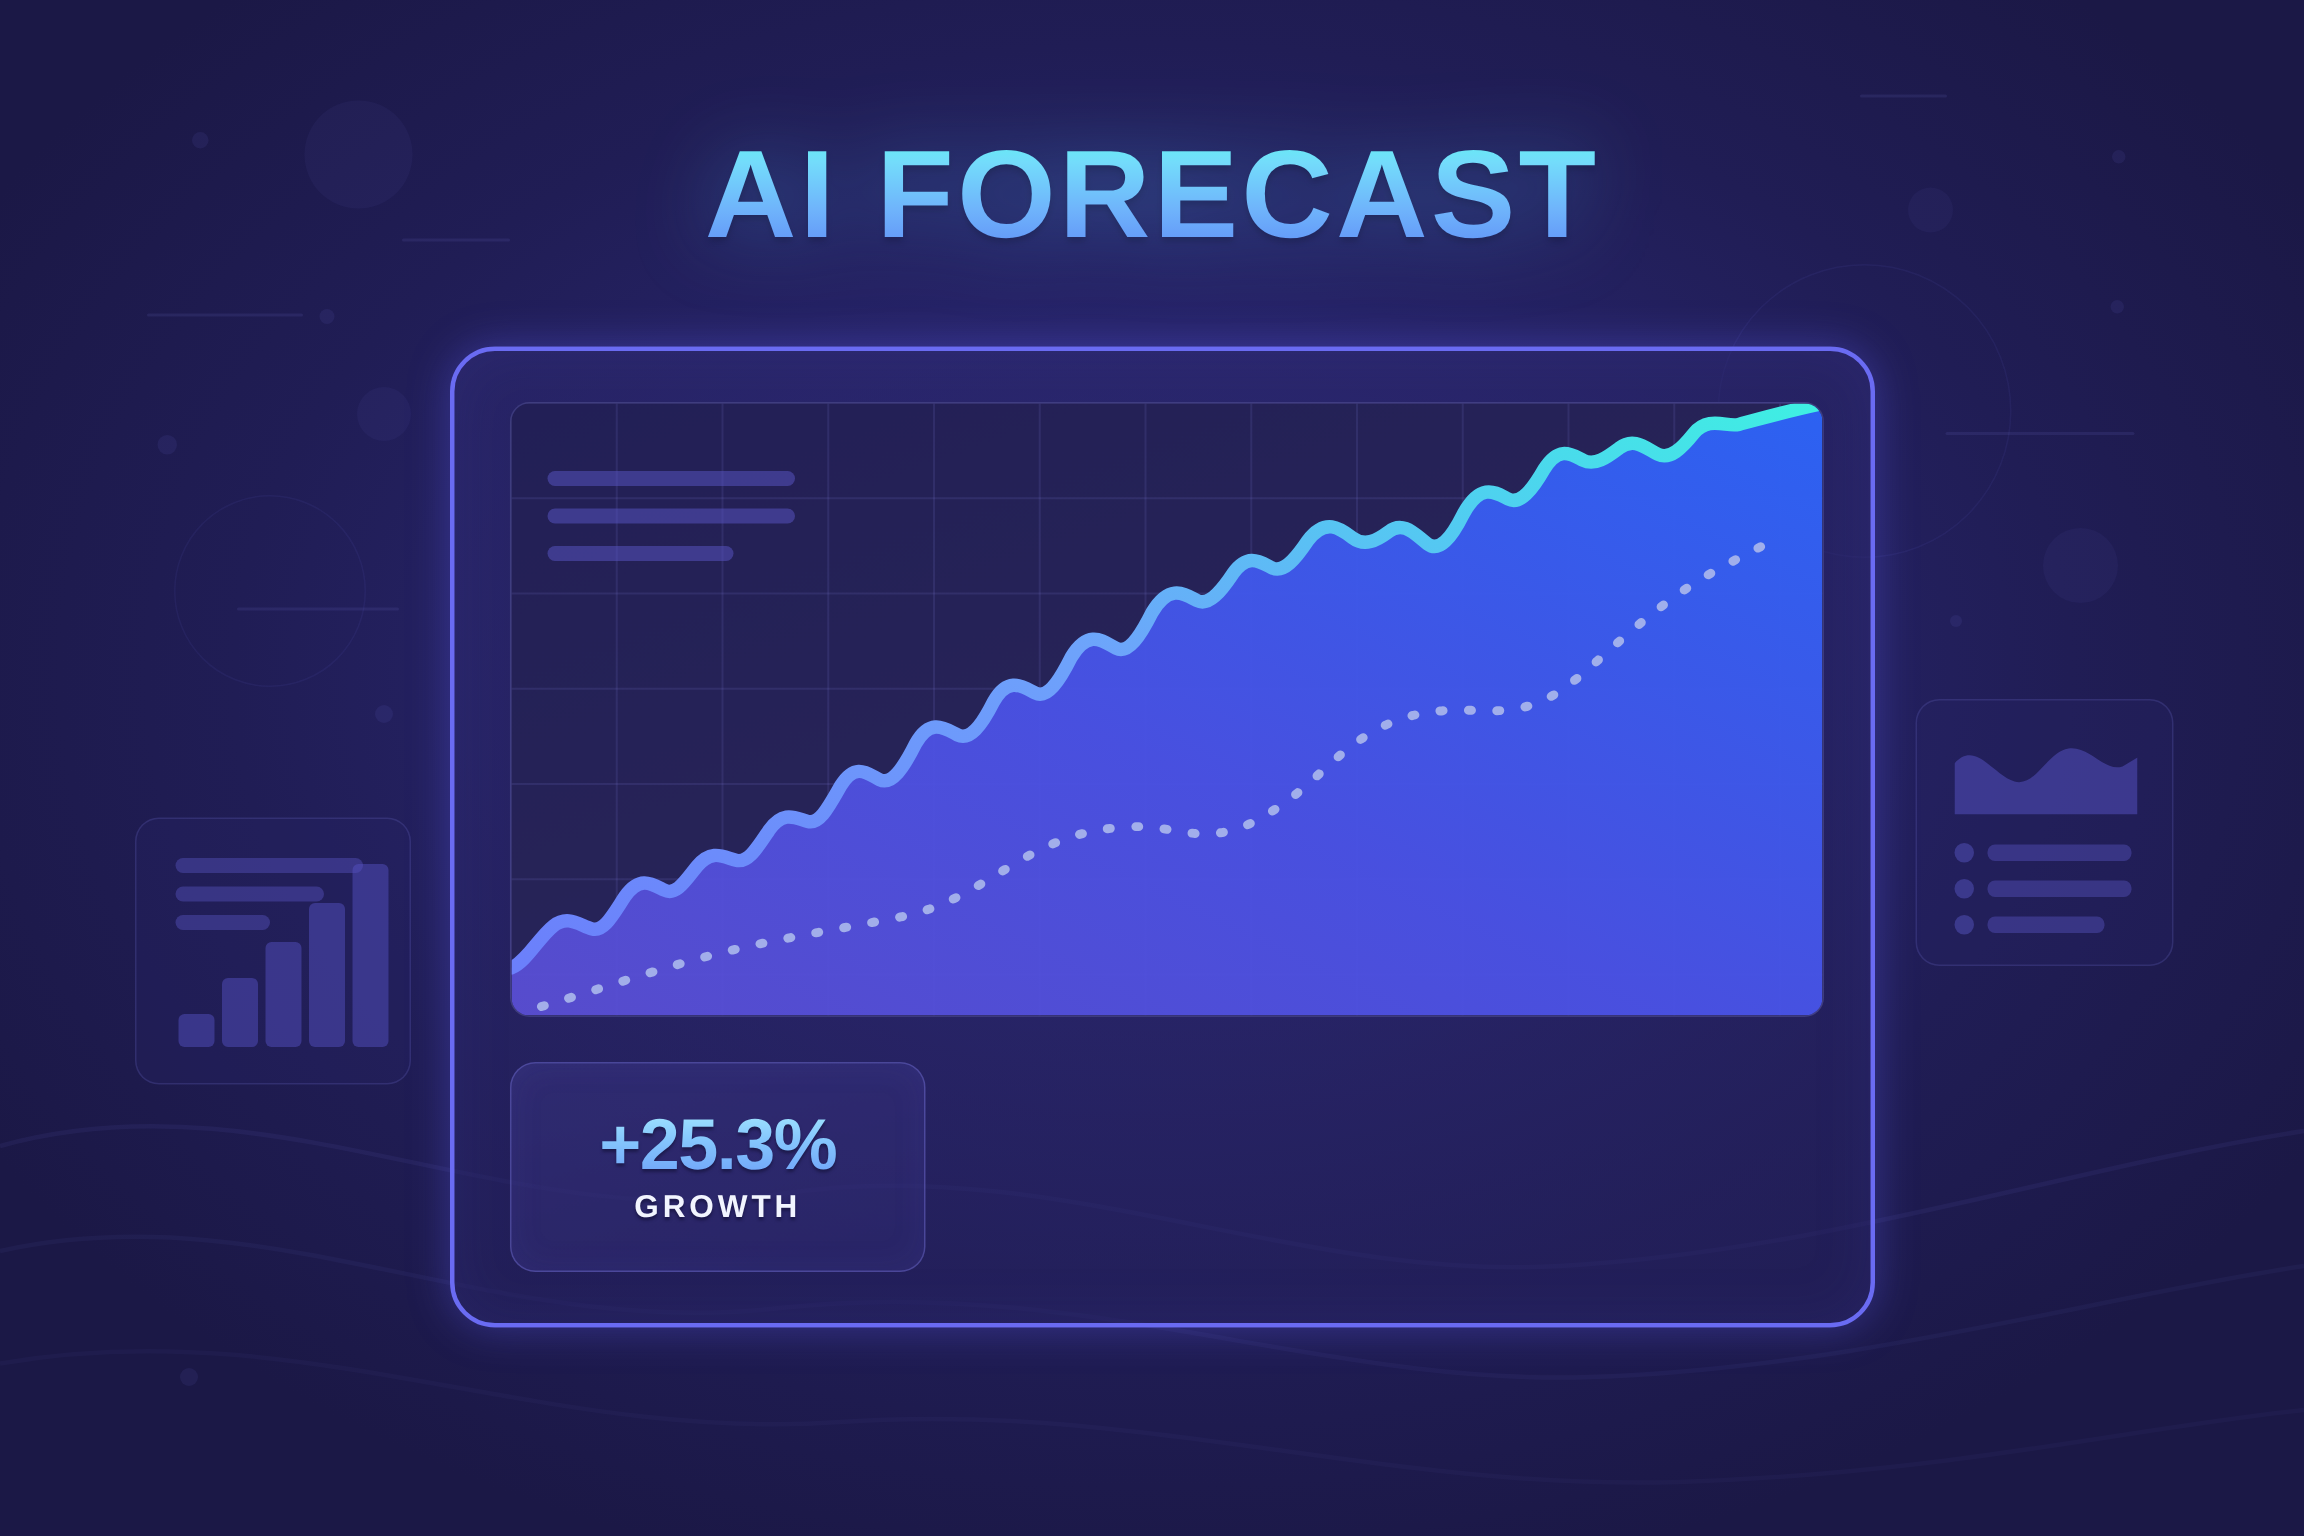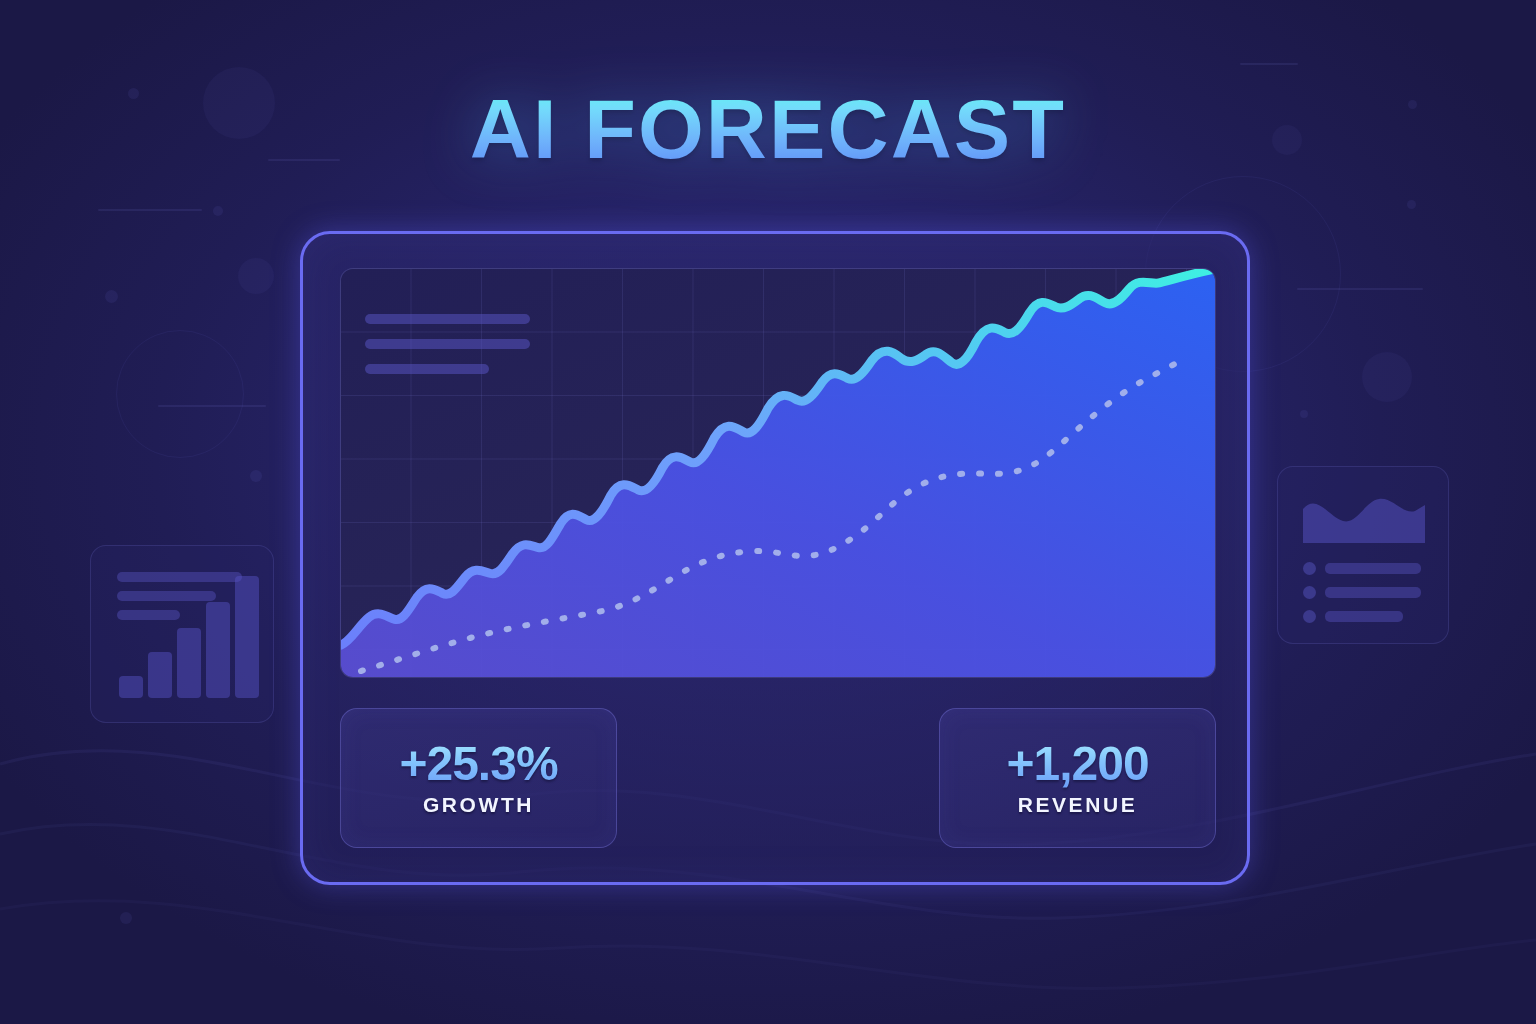--- a/index.html
+++ b/index.html
@@ -309,21 +309,17 @@
     </div>
 
     <div class="stats">
 
       <div class="stat-card">
         <div class="stat-value">+25.3%</div>
         <div class="stat-label">GROWTH</div>
       </div>
 
 
-      <div class="stat-card">
-        <div class="stat-value">+1,200</div>
-        <div class="stat-label">REVENUE</div>
-      </div>
 
     </div>
   </div>
 
 </div>
 
 </body></html>

